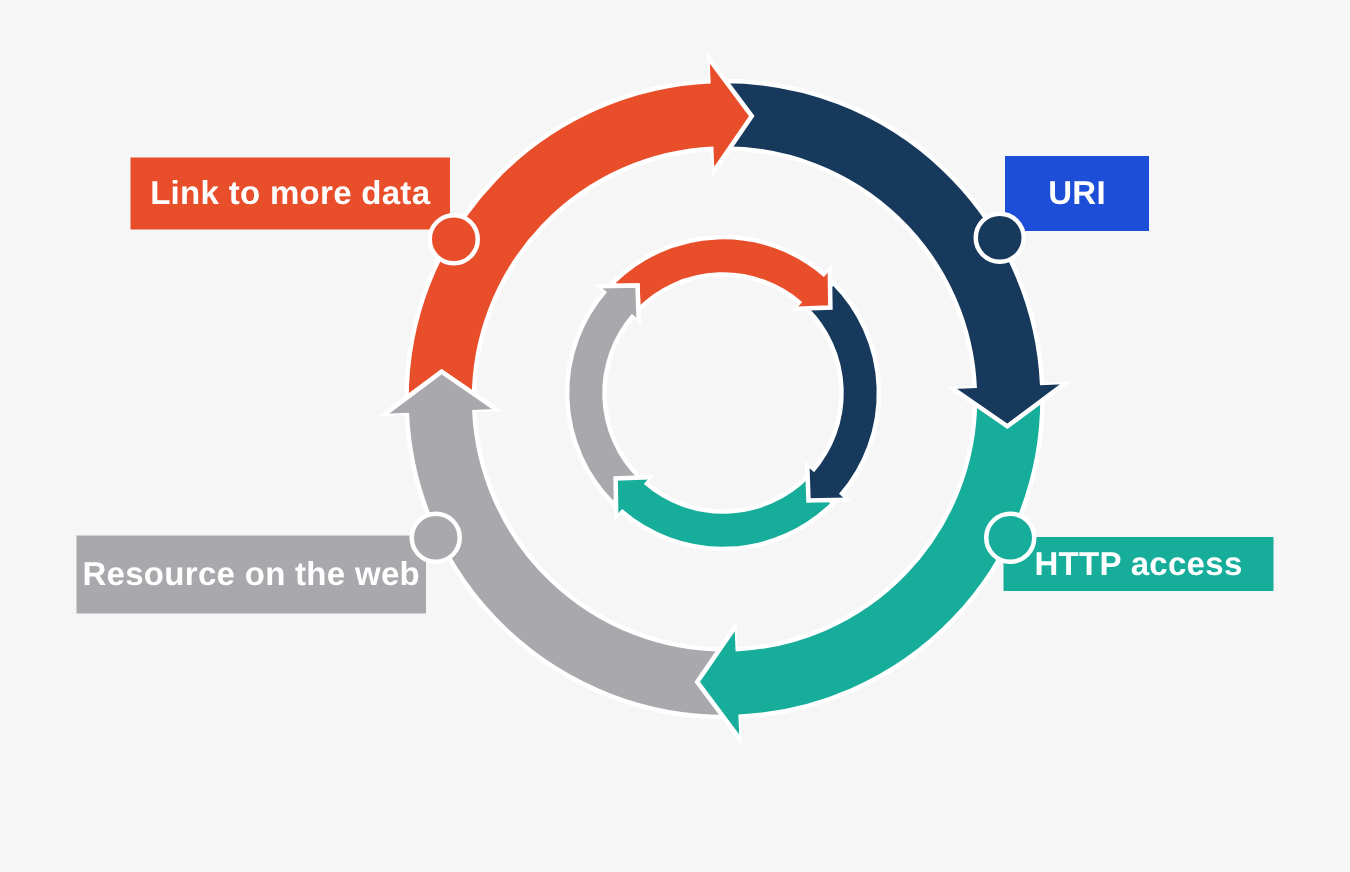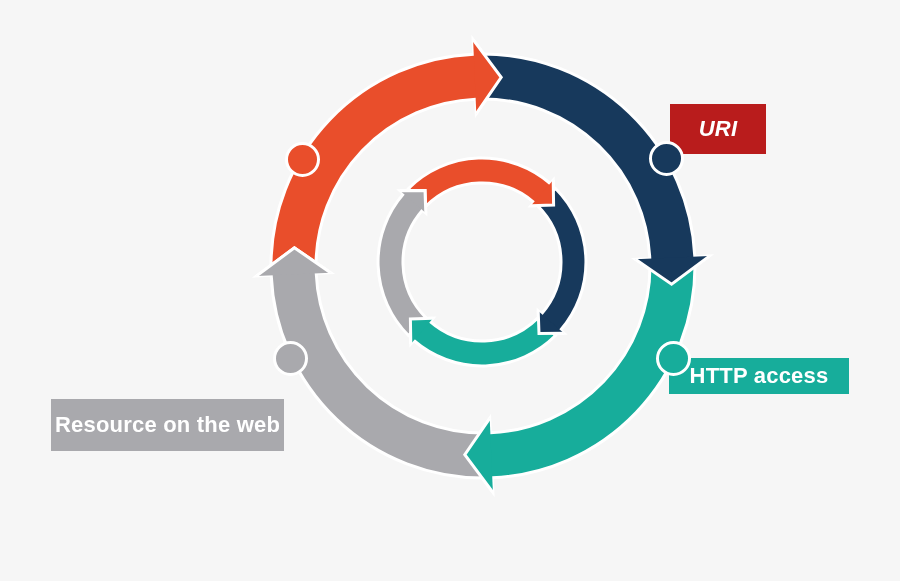--- a/index.html
+++ b/index.html
@@ -54,30 +54,33 @@
       <path d="M553.2 180.1 L553.6 205.0 L530.9 205.8 Z" fill="#E94E2B"></path>
       <path d="M553.2 180.1 L553.6 205.0 L530.9 205.8" fill="none" stroke="#FFFFFF" stroke-width="3" stroke-linejoin="miter"></path>
       <path d="M563.9 333.2 L539.0 333.6 L538.2 310.9 Z" fill="#17395C"></path>
       <path d="M563.9 333.2 L539.0 333.6 L538.2 310.9" fill="none" stroke="#FFFFFF" stroke-width="3" stroke-linejoin="miter"></path>
       <path d="M410.8 343.9 L410.4 319.0 L433.1 318.2 Z" fill="#17AD9B"></path>
       <path d="M410.8 343.9 L410.4 319.0 L433.1 318.2" fill="none" stroke="#FFFFFF" stroke-width="3" stroke-linejoin="miter"></path>
       <path d="M400.1 190.8 L425.0 190.4 L425.8 213.1 Z" fill="#A9A9AD"></path>
       <path d="M400.1 190.8 L425.0 190.4 L425.8 213.1" fill="none" stroke="#FFFFFF" stroke-width="3" stroke-linejoin="miter"></path>
     </svg>
 
+  <div class="label" style="left: 87px; top: 105px; width: 213px; height: 48px; background: rgb(233, 78, 43); color: rgb(255, 255, 255);">
+    <span>Link to more data</span>
+  </div>
 
-  <div class="label" style="left: 670px; top: 104px; width: 96px; height: 50px; background: #b91c1c; color: rgb(255, 255, 255); font-style: italic;">
+  <div class="label" style="left: 670px; top: 104px; width: 96px; height: 50px; background: #1d4ed8; color: rgb(255, 255, 255);">
     <span>URI</span>
   </div>
 
   <div class="label" style="left: 669px; top: 358px; width: 180px; height: 36px; background: rgb(23, 173, 155); color: rgb(255, 255, 255);">
     <span>HTTP access</span>
   </div>
 
-  <div class="label" style="left: 51px; top: 357px; width: 233px; height: 52px; background: rgb(169, 169, 173); color: rgb(255, 255, 255); margin-top: 42px;">
+  <div class="label" style="left: 51px; top: 357px; width: 233px; height: 52px; background: rgb(169, 169, 173); color: rgb(255, 255, 255);">
     <span>Resource on the web</span>
   </div>
 
   <div class="node" style="left: 285px; top: 142px; background: rgb(233, 78, 43);"></div>
   <div class="node" style="left: 649px; top: 141px; background: rgb(23, 57, 92);"></div>
   <div class="node" style="left: 656px; top: 341px; background: rgb(23, 173, 155);"></div>
   <div class="node" style="left: 273px; top: 341px; background: rgb(169, 169, 173);"></div>
 
 </div>
 

